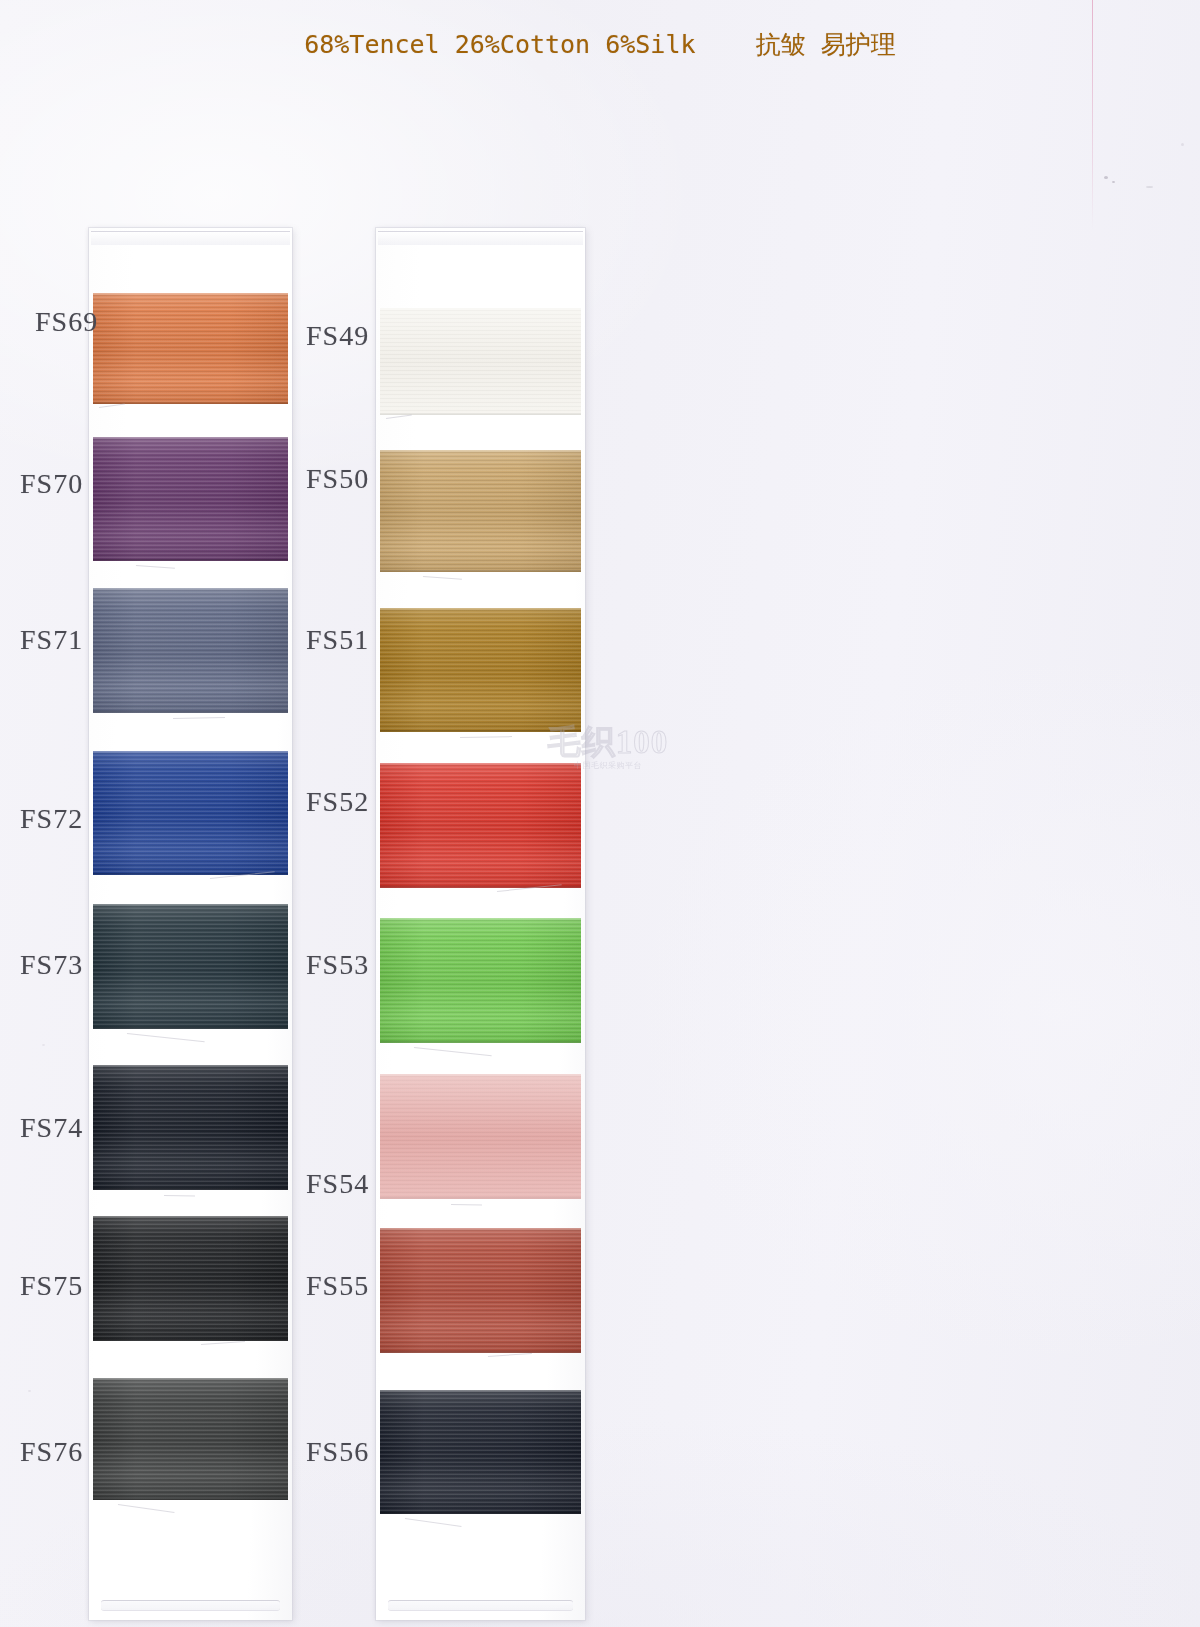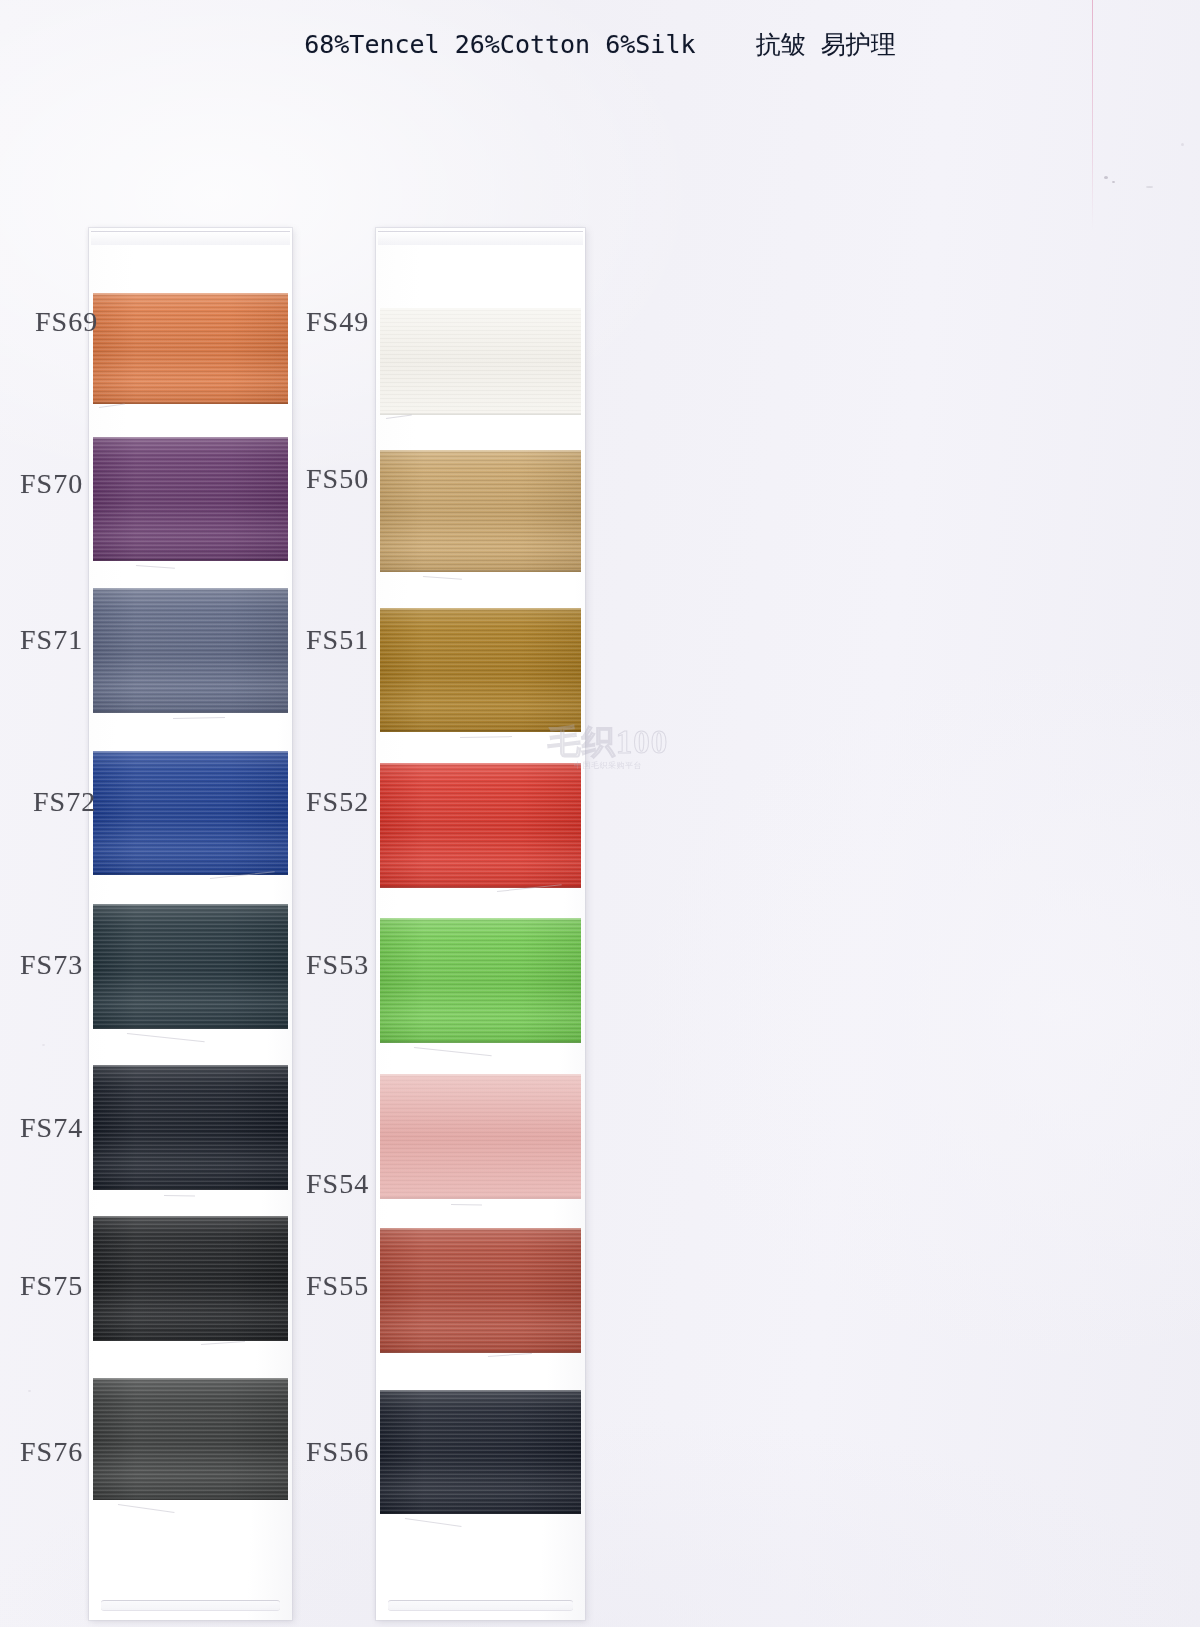--- a/index.html
+++ b/index.html
@@ -69,21 +69,21 @@
     color: #3b3b42;
     white-space: pre;
     text-shadow: 0 0 1px rgba(90,90,100,0.35);
   }
 
   .subtitle {
     margin-top: 28px;
     font-family: "DejaVu Sans Mono", "Liberation Mono", monospace;
     font-size: 25px;
     letter-spacing: 0px;
-    color: #0f172a;
+    color: #a16207;
     white-space: pre;
     text-shadow: 0 0 1px rgba(90,90,100,0.3);
   }
 
   
   .columns {
     position: absolute;
     top: 0; left: 0;
     width: 1200px;
     height: 1627px;
@@ -251,21 +251,21 @@
 <div class="speck s7"></div>
 
 <header>
   <div class="subtitle"><span>68%Tencel 26%Cotton 6%Silk</span>    <span>抗皱 易护理</span></div>
 </header>
 
 <div class="columns" id="columns-root">
     <div class="label left-col" style="top: 306px; margin-left: 15px;">FS69</div>
     <div class="label left-col" style="top: 468px;">FS70</div>
     <div class="label left-col" style="top: 624px;">FS71</div>
-    <div class="label left-col" style="top: 786px; margin-left: 13px;">FS72</div>
+    <div class="label left-col" style="top: 803px;">FS72</div>
     <div class="label left-col" style="top: 949px;">FS73</div>
     <div class="label left-col" style="top: 1112px;">FS74</div>
     <div class="label left-col" style="top: 1270px;">FS75</div>
     <div class="label left-col" style="top: 1436px;">FS76</div>
     <div class="column left">
       <div class="card"></div>
       <div class="swatch" title="FS69 orange" style="top: 65px; height: 111px; --c: #dd7844;">
         <div class="fill"></div>
         <div class="threads"></div>
         <div class="sheen"></div>
@@ -323,21 +323,21 @@
       <div class="wisp" style="left: 112px; top: 1116px; width: 44px; transform: rotate(-4deg);"></div>
       <div class="swatch" title="FS76 charcoal-grey" style="top: 1150px; height: 122px; --c: #3a3c3c;">
         <div class="fill"></div>
         <div class="threads"></div>
         <div class="sheen"></div>
         <div class="edgetop"></div>
         <div class="edgebot"></div>
       </div>
       <div class="wisp" style="left: 29px; top: 1276px; width: 57px; transform: rotate(8deg);"></div>
     </div>
-    <div class="label right-col" style="top: 306px;">FS49</div>
+    <div class="label right-col" style="top: 320px;">FS49</div>
     <div class="label right-col" style="top: 463px;">FS50</div>
     <div class="label right-col" style="top: 624px;">FS51</div>
     <div class="label right-col" style="top: 786px;">FS52</div>
     <div class="label right-col" style="top: 949px;">FS53</div>
     <div class="label right-col" style="top: 1168px;">FS54</div>
     <div class="label right-col" style="top: 1270px;">FS55</div>
     <div class="label right-col" style="top: 1436px;">FS56</div>
     <div class="column right">
       <div class="card"></div>
       <div class="swatch pale" title="FS49 off-white" style="top: 80px; height: 107px; --c: #f4f2ec;">

